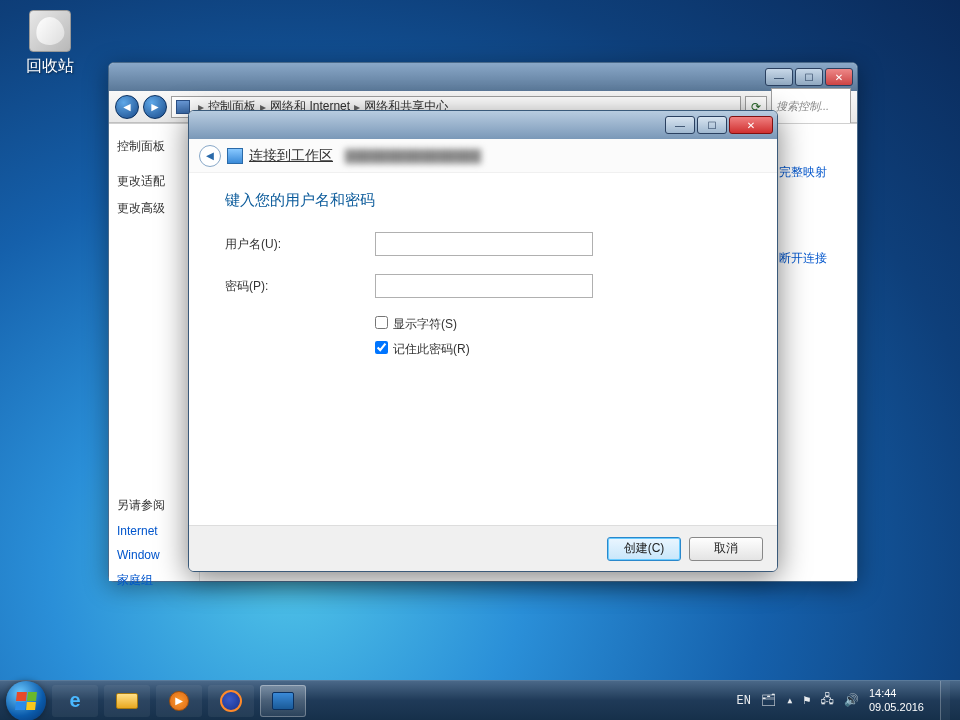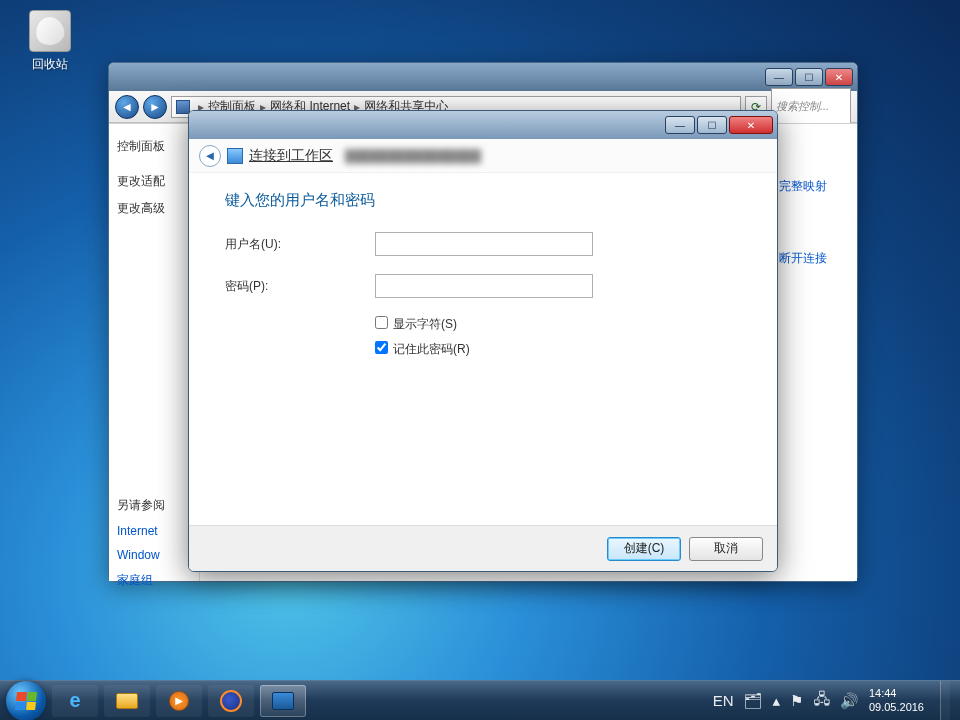--- a/index.html
+++ b/index.html
@@ -2,21 +2,21 @@
 <html><head>
 <meta charset="utf-8">
 <style>
 * { box-sizing: border-box; margin: 0; padding: 0; font-family: "Microsoft YaHei", "Segoe UI", Tahoma, sans-serif; }
 html, body { width: 960px; height: 720px; overflow: hidden; }
 body {
   background: radial-gradient(ellipse at 30% 80%, #4fc3e8 0%, #2a8fd8 25%, #1560ab 50%, #0e3f7a 75%, #0a2a5a 100%);
   position: relative;
   font-size: 12px;
 }
-.desktop-icon { position: absolute; top: 10px; left: 20px; width: 60px; text-align: center; color: white; font-size: 12px; text-shadow: 1px 1px 2px rgba(0,0,0,0.5); }
+.desktop-icon { position: absolute; top: 10px; left: 20px; width: 60px; text-align: center; color: white; font-size: 16px; text-shadow: 1px 1px 2px rgba(0,0,0,0.5); }
 .desktop-icon .icon-box { width: 42px; height: 42px; margin: 0 auto 4px; background: linear-gradient(135deg,#e8e8e8,#b8b8b8); border-radius: 4px; position: relative; border: 1px solid #999; }
 .desktop-icon .icon-box::before { content: ""; position: absolute; inset: 6px; background: linear-gradient(135deg,#fff,#ddd); border-radius: 50% 50% 50% 50% / 60% 60% 40% 40%; transform: rotate(-10deg); }
 
 
 .window-back {
   position: absolute; left: 108px; top: 62px; width: 750px; height: 520px;
   background: #f0f0f0; border: 1px solid #4a6a8a; border-radius: 6px;
   box-shadow: 0 5px 25px rgba(0,0,0,0.4);
 }
 .window-back .titlebar {
@@ -74,21 +74,21 @@
 .start-orb .flag span:nth-child(1){background:#e84a2a;} .start-orb .flag span:nth-child(2){background:#6ab82a;} .start-orb .flag span:nth-child(3){background:#2a8ae8;} .start-orb .flag span:nth-child(4){background:#f8c81a;}
 .task-item { width:46px; height:32px; margin-left:6px; border-radius:3px; display:flex; align-items:center; justify-content:center; background:rgba(255,255,255,0.06);}
 .task-item.active { background:linear-gradient(rgba(255,255,255,0.3),rgba(255,255,255,0.08)); box-shadow:inset 0 0 0 1px rgba(255,255,255,0.3);}
 .ie-icon{color:#4ab8ff;font-size:20px;font-weight:bold;}
 .folder-icon{width:22px;height:16px;background:linear-gradient(#ffe088,#e8a820);border-radius:2px;border:1px solid #a87a10;}
 .wmp-icon{width:20px;height:20px;border-radius:50%;background:radial-gradient(circle,#ff9a2a,#d8681a);border:1px solid #a0500a;display:flex;align-items:center;justify-content:center;color:#fff;font-size:10px;}
 .ff-icon{width:22px;height:22px;border-radius:50%;background:radial-gradient(circle at 40% 40%,#3a5ac8,#1a3088);border:2px solid #ff8a2a;}
 .net-icon{width:22px;height:18px;background:linear-gradient(#3a8ad8,#1a5a98);border:1px solid #0a3060;border-radius:2px;}
 .tray { margin-left:auto; display:flex; align-items:center; gap:10px; color:#fff; font-size:11px; padding-right:4px;}
 .tray .clock { text-align:left; line-height:1.25;}
-.tray .tiny { font-size:15px; opacity:0.9;}
+.tray .tiny { font-size:12px; opacity:0.9;font-family:Liberation Mono, monospace;}
 .show-desktop{width:10px;height:40px;border-left:1px solid rgba(255,255,255,0.25);margin-left:6px;background:rgba(255,255,255,0.05);}
 </style>
 </head>
 <body>
 
 <div class="desktop-icon">
   <div class="icon-box"></div>
   <div>回收站</div>
 </div>
 
@@ -119,21 +119,21 @@
       <div style="margin-top:4px;margin-bottom:18px;">控制面板</div>
       <div>更改适配</div>
       <div>更改高级</div>
       <div style="height:260px"></div>
       <div>另请参阅</div>
       <div style="color:#0055cc;">Internet</div>
       <div style="color:#0055cc;">Window</div>
       <div style="color:#0055cc;">家庭组</div>
     </div>
     <div class="content-back">
-      <span class="link-right" style="top:54px;">完整映射</span>
+      <span class="link-right" style="top:40px;">完整映射</span>
       <span class="link-right" style="top:126px;">断开连接</span>
     </div>
   </div>
 </div>
 
 <div class="dialog">
   <div class="titlebar">
     <div class="dlg-btn">—</div>
     <div class="dlg-btn">☐</div>
     <div class="dlg-btn close">✕</div>

